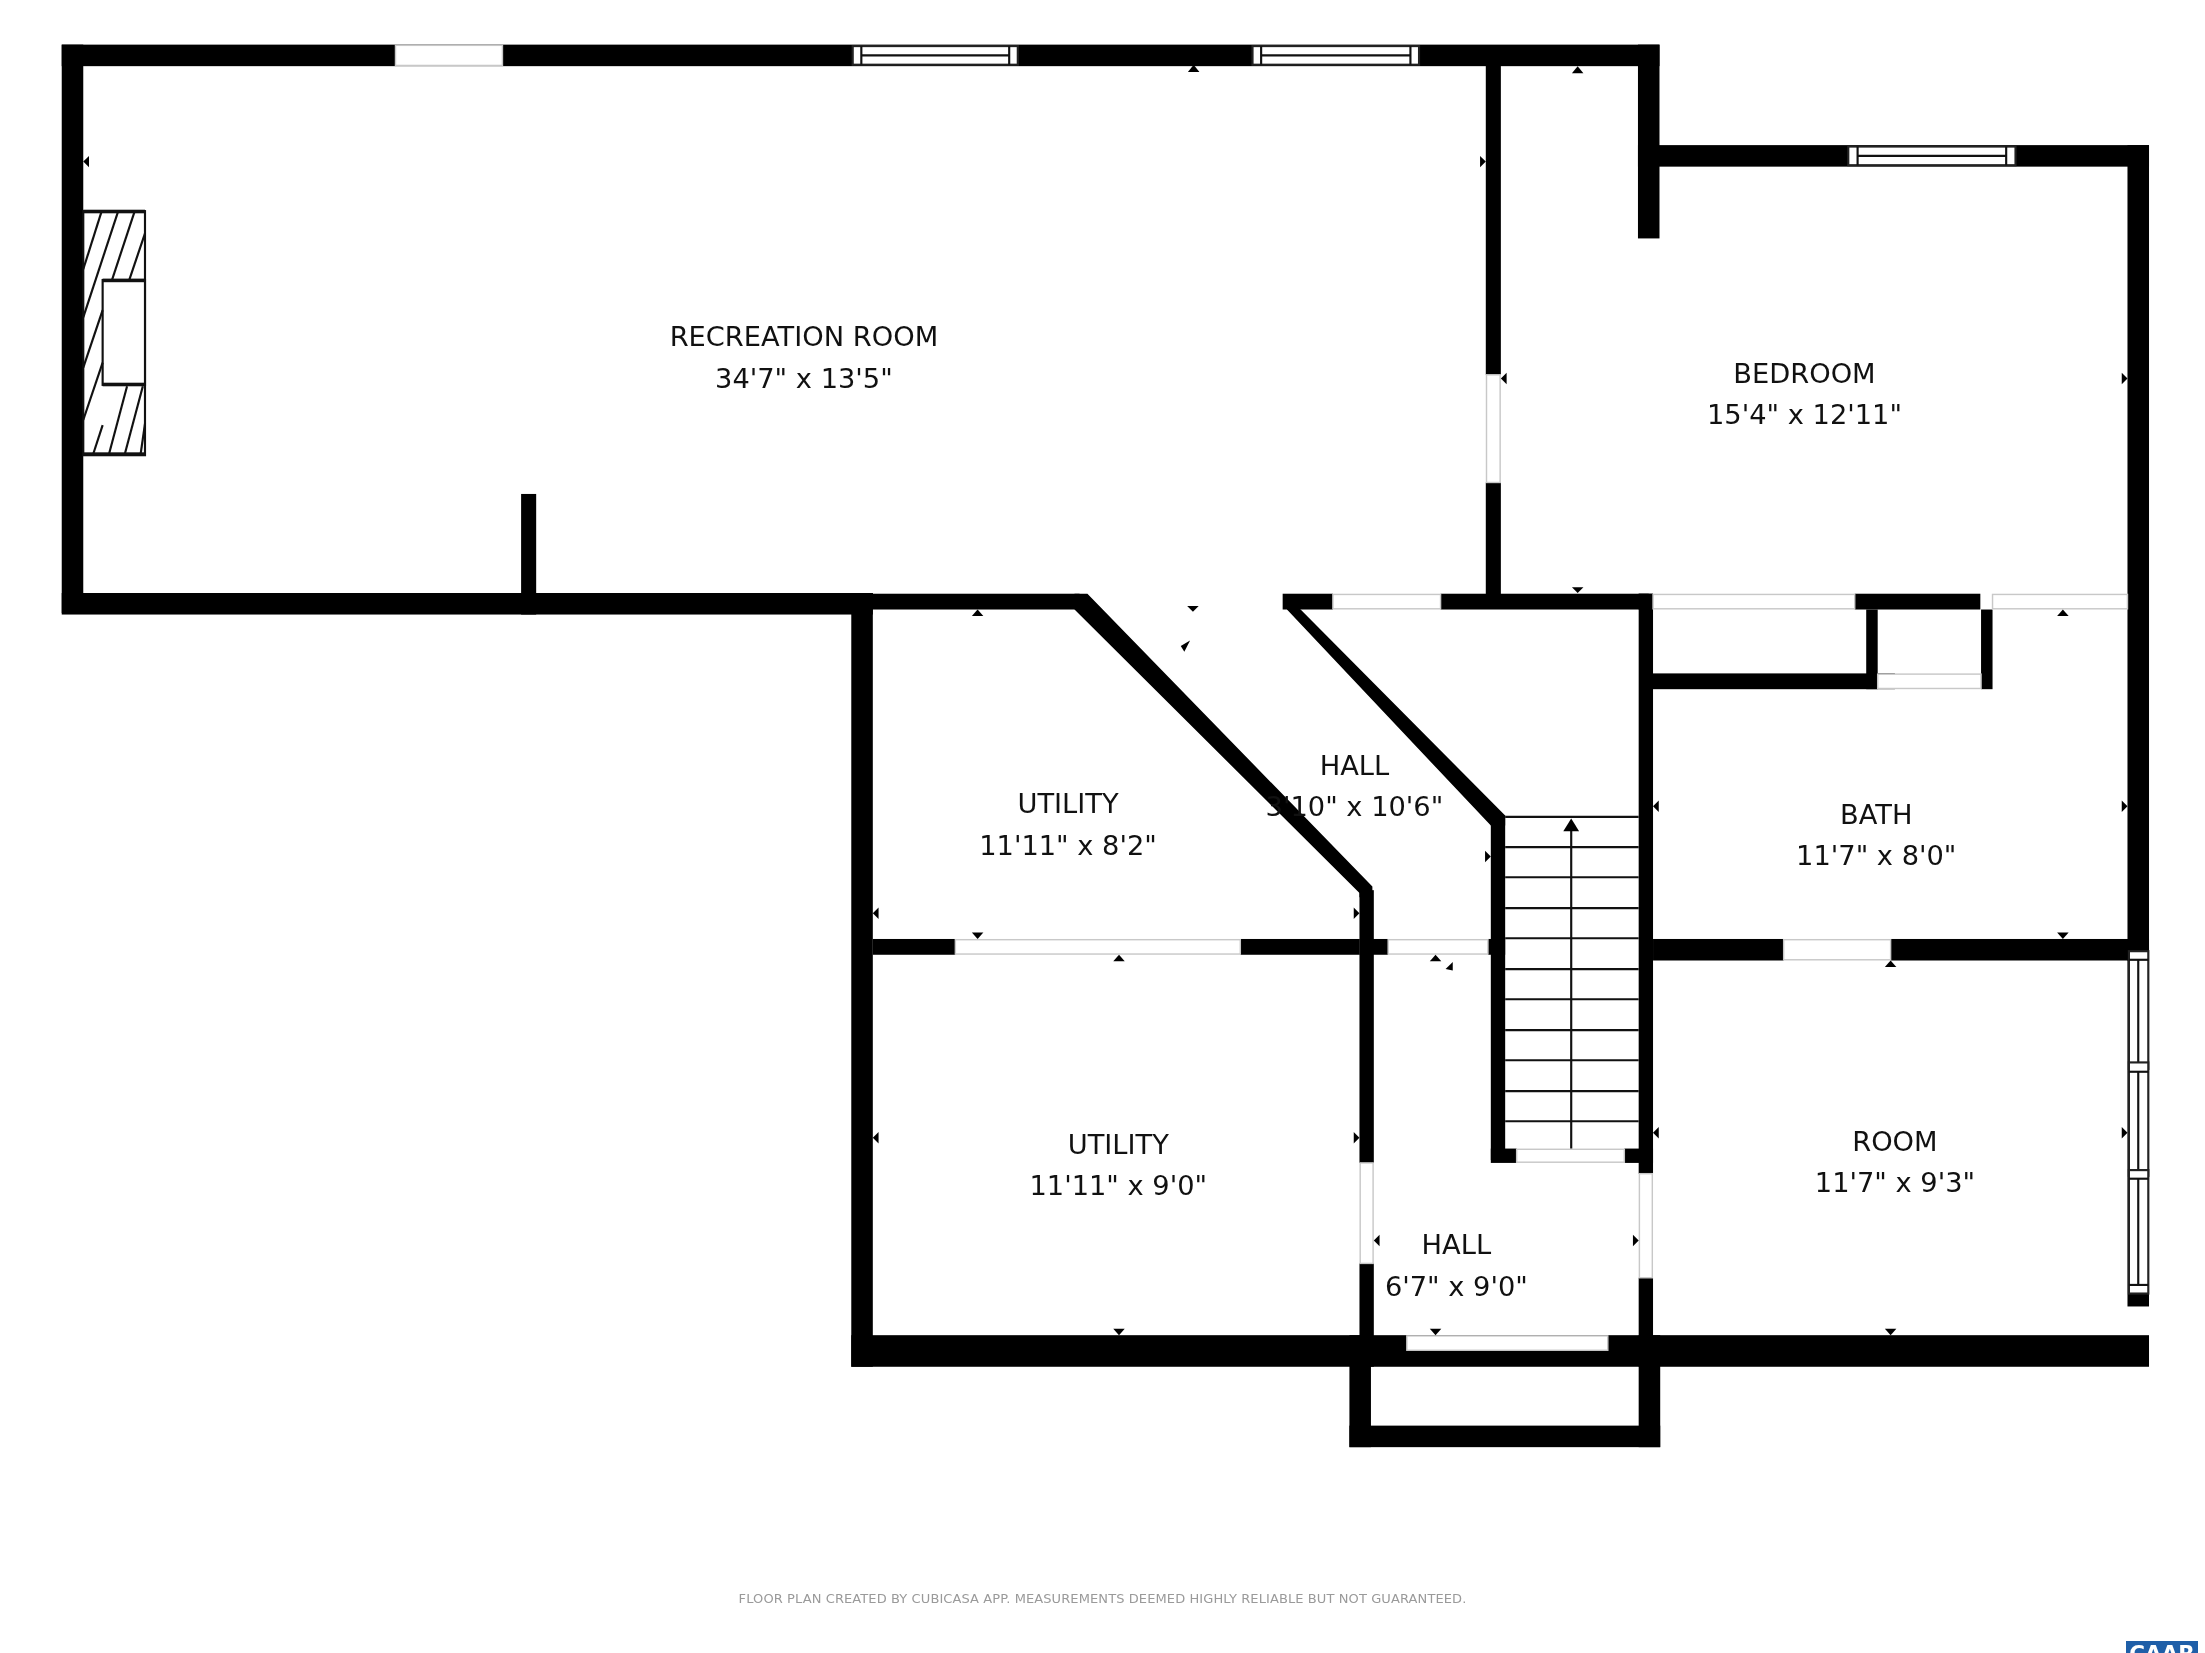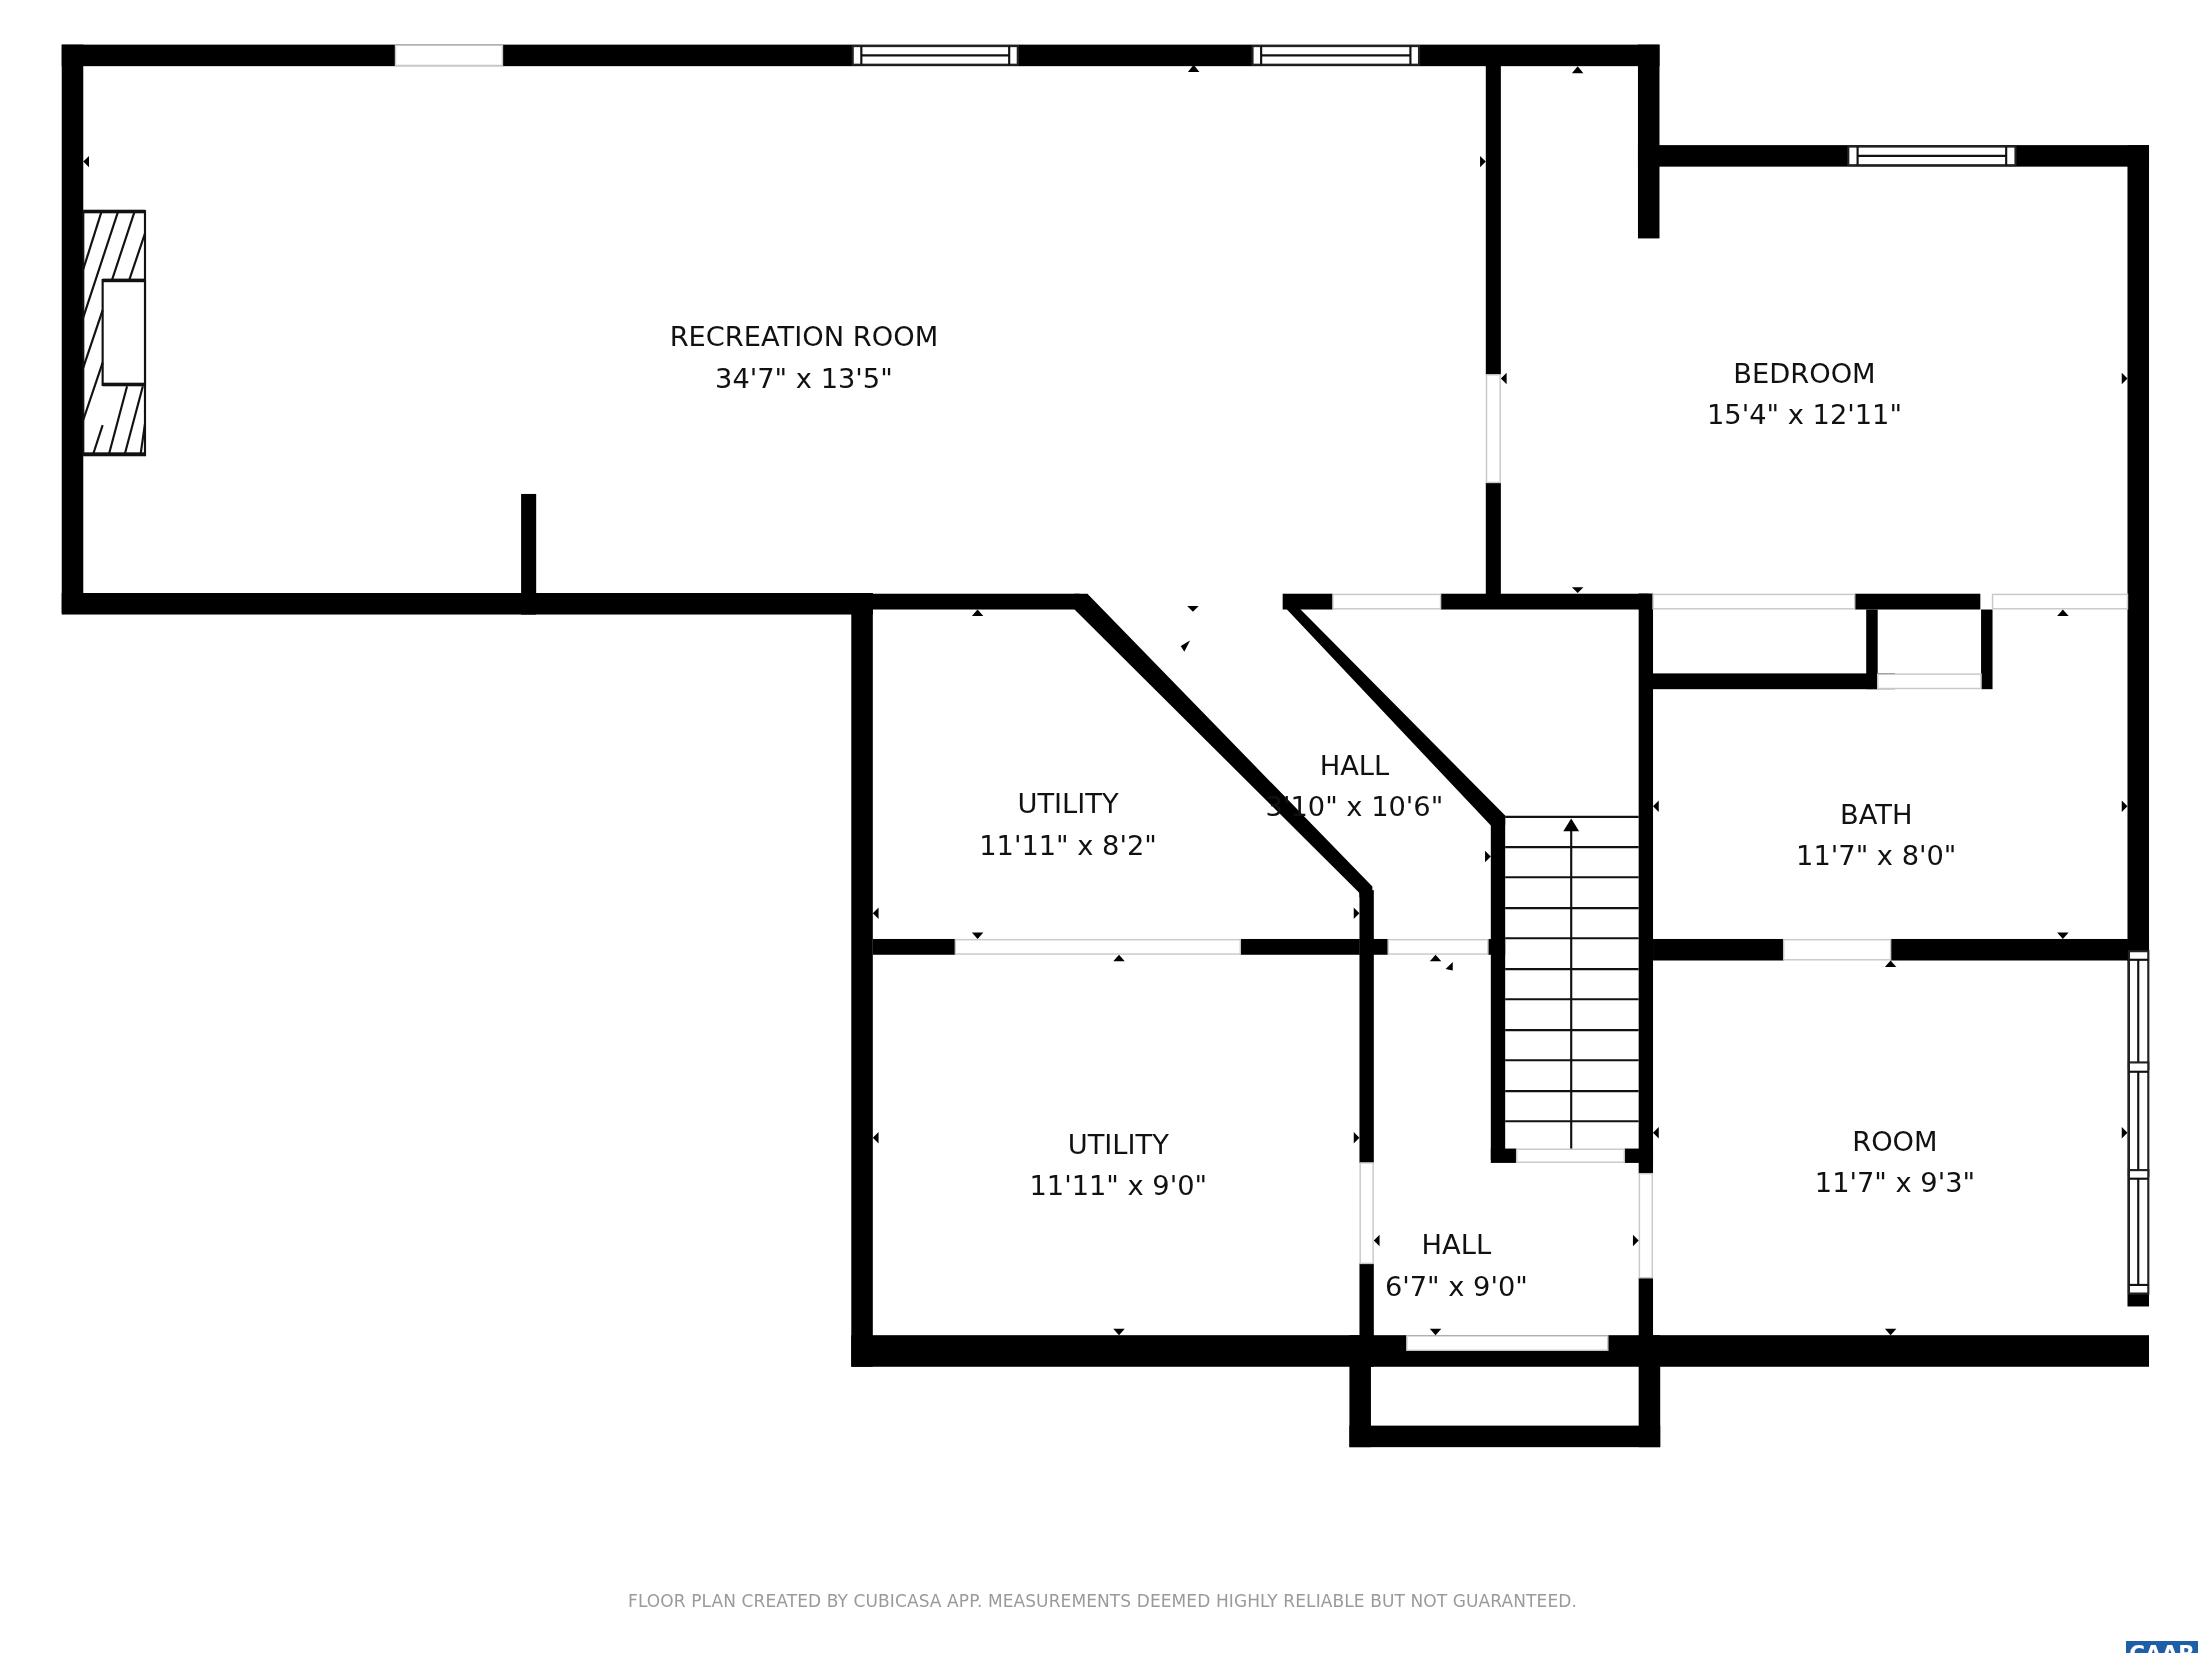--- a/index.html
+++ b/index.html
@@ -5,21 +5,21 @@
   html, body { margin: 0; padding: 0; background: #ffffff; }
   body { width: 2205px; height: 1654px; position: relative; overflow: hidden; font-family: "DejaVu Sans", sans-serif; }
   #plan { position: absolute; left: 0; top: 0; width: 2205px; height: 1654px; }
   .wall { fill: #000000; }
   .opening { fill: #ffffff; stroke: #c8c8c8; stroke-width: 2; }
   .win { fill: #ffffff; stroke: #222222; stroke-width: 3; }
   .thin { stroke: #111111; stroke-width: 3; fill: none; }
   .room-label { font-family: "DejaVu Sans", sans-serif; font-size: 38px; fill: #111111; text-anchor: middle; }
   .marker { fill: #000000; }
   #footer-note { position: absolute; left: 0; width: 2205px; top: 1591px; text-align: center;
-    font-family: "DejaVu Sans", sans-serif; font-size: 17px; color: #9a9a9a; letter-spacing: 0.1px; }
+    font-family: "DejaVu Sans", sans-serif; font-size: 13px; color: #9a9a9a; letter-spacing: 0.1px; }
   #logo { position: absolute; left: 2126px; top: 1615px; width: 72px; height: 36px; background: #1f5fa8; margin-top: 26px; }
   #logo-text { position: absolute; left: 0; top: 1.4px; width: 72px; text-align: center; color: #ffffff;
     font-family: "DejaVu Sans", sans-serif; font-weight: bold; font-size: 21.5px; line-height: 24.4px; }
   #logo-strip { position: absolute; left: 0; bottom: 0; width: 72px; height: 8px; background: #e07a1f;
     color: #ffffff; font-size: 3.6px; line-height: 8px; text-align: center; font-family: "DejaVu Sans", sans-serif; white-space: nowrap; overflow: hidden; }
 </style>
 </head>
 <body>
 
 <svg id="plan" viewBox="0 0 3072 2304" xmlns="http://www.w3.org/2000/svg">

